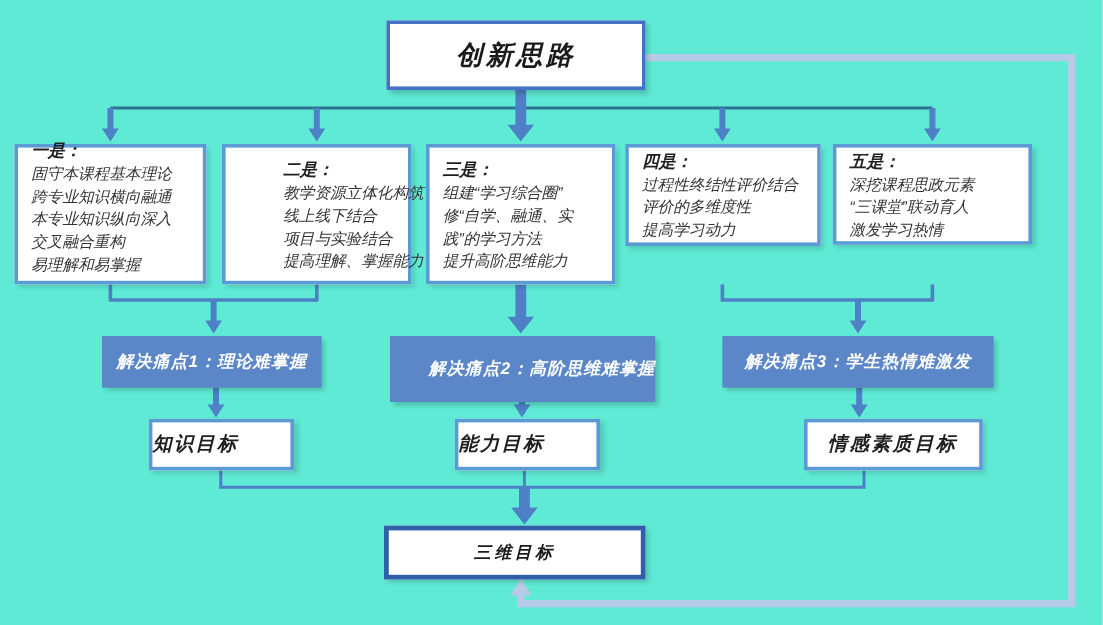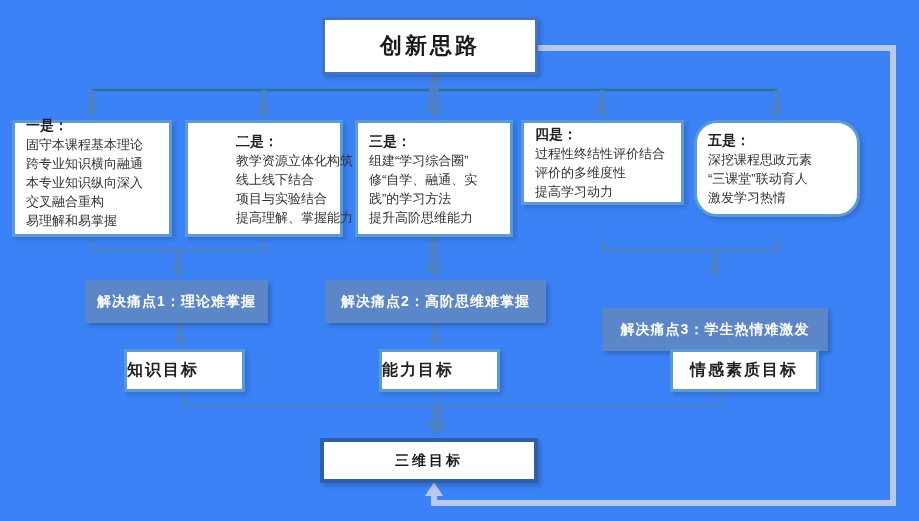--- a/index.html
+++ b/index.html
@@ -1,17 +1,17 @@
 <!DOCTYPE html>
 <html><head>
 <meta charset="utf-8">
 <style>
   html,body{margin:0;padding:0;background:#ffffff;}
   body{font-family:"Liberation Sans", sans-serif;}
-  #canvas{position:relative;width:919px;height:521px;background:#3b82f6;overflow:hidden;}
+  #canvas{position:relative;width:919px;height:521px;background:#5eead4;overflow:hidden;font-style:italic;}
   #connectors{position:absolute;left:0;top:0;z-index:1;}
   .box{position:absolute;box-sizing:border-box;background:#ffffff;z-index:2;}
   .titlebox{
     border:3px solid #4472c4;display:flex;align-items:center;justify-content:center;
     font-size:22px;font-weight:bold;color:#1a1a1a;letter-spacing:3px;
     box-shadow:3px 3px 4px rgba(0,0,0,0.18);
   }
   .sbox{
     border:3px solid #5b9bd5;display:flex;flex-direction:column;justify-content:center;
     padding:4px 6px 4px 11px;box-shadow:3px 3px 4px rgba(0,0,0,0.15);
@@ -143,34 +143,34 @@
     <div class="sline">提升高阶思维能力</div>
   </div>
 
   <div class="box sbox" style="left:521px;top:120px;width:163px;height:85px;">
     <div class="shead">四是：</div>
     <div class="sline">过程性终结性评价结合</div>
     <div class="sline">评价的多维度性</div>
     <div class="sline">提高学习动力</div>
   </div>
 
-  <div class="box sbox" style="left:694px;top:120px;width:166px;height:97px;border-radius:23px;">
+  <div class="box sbox" style="left:694px;top:120px;width:166px;height:84px;">
     <div class="shead">五是：</div>
     <div class="sline">深挖课程思政元素</div>
     <div class="sline">“三课堂”联动育人</div>
     <div class="sline">激发学习热情</div>
   </div>
 
   <div class="box painbox" style="left:85px;top:280px;width:183px;height:43px;">
     <span>解决痛点1：理论难掌握</span>
   </div>
-  <div class="box painbox" style="left:325px;top:280px;width:221px;height:43px;">
+  <div class="box painbox" style="left:325px;top:280px;width:221px;height:55px;justify-content:flex-end;">
     <span>解决痛点2：高阶思维难掌握</span>
   </div>
-  <div class="box painbox" style="left:602px;top:280px;width:226px;height:43px;margin-top:28px;">
+  <div class="box painbox" style="left:602px;top:280px;width:226px;height:43px;">
     <span>解决痛点3：学生热情难激发</span>
   </div>
 
   <div class="box goalbox" style="left:124px;top:349px;width:121px;height:43px;">
     <span>知识目标</span>
   </div>
   <div class="box goalbox" style="left:379px;top:349px;width:121px;height:43px;">
     <span>能力目标</span>
   </div>
   <div class="box goalbox" style="left:670px;top:349px;width:149px;height:43px;padding-left:17px;">

